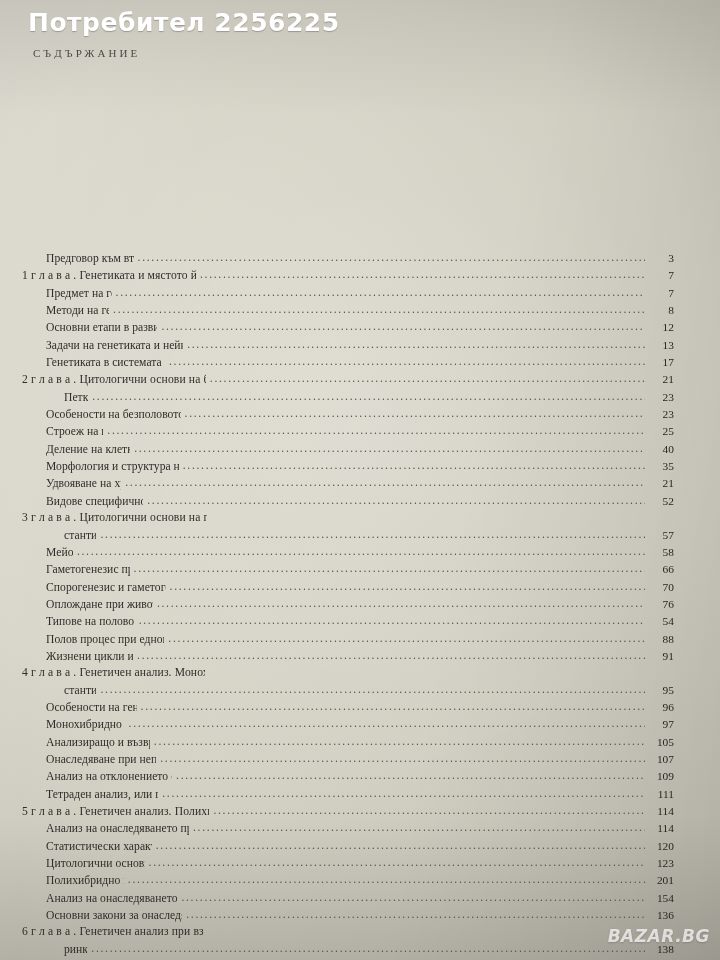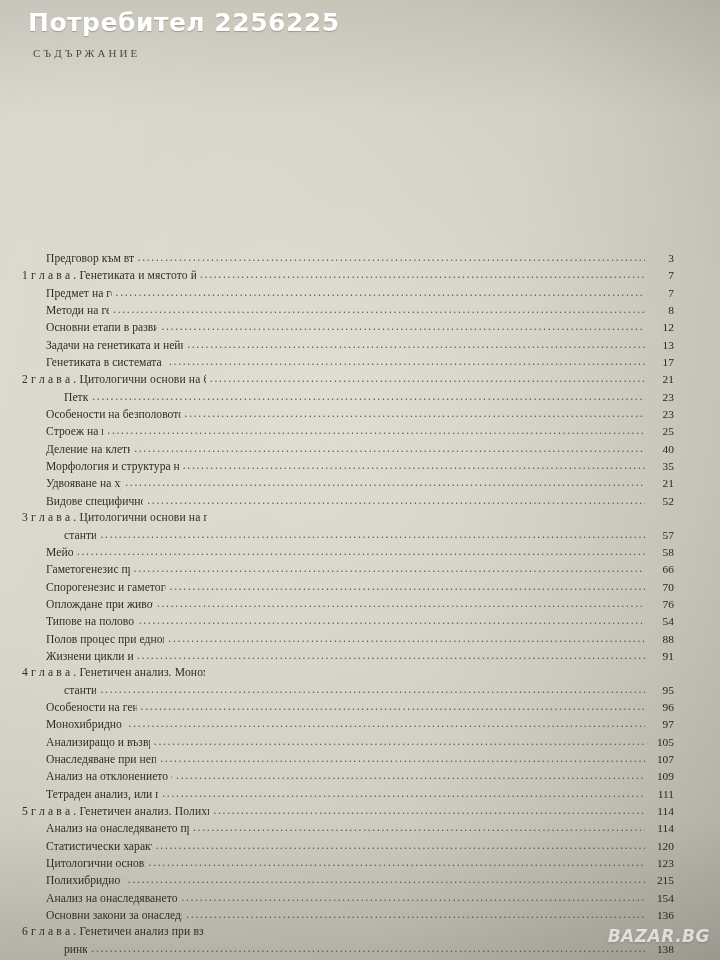--- a/index.html
+++ b/index.html
@@ -317,21 +317,21 @@
         <span class="page">120</span>
       </div>
       <div class="row lvl-sub sub">
         <span class="label">Цитологични основи на разпадането</span>
         <span class="dots">........................................................................................................................................................................................................</span>
         <span class="page">123</span>
       </div>
       <div class="row lvl-sub sub">
         <span class="label">Полихибридно кръстосване</span>
         <span class="dots">........................................................................................................................................................................................................</span>
-        <span class="page">215</span>
+        <span class="page">201</span>
       </div>
       <div class="row lvl-sub sub">
         <span class="label">Анализ на онаследяването при непълно доминиране</span>
         <span class="dots">........................................................................................................................................................................................................</span>
         <span class="page">154</span>
       </div>
       <div class="row lvl-sub sub">
         <span class="label">Основни закони за онаследяването и наследствеността</span>
         <span class="dots">........................................................................................................................................................................................................</span>
         <span class="page">136</span>

